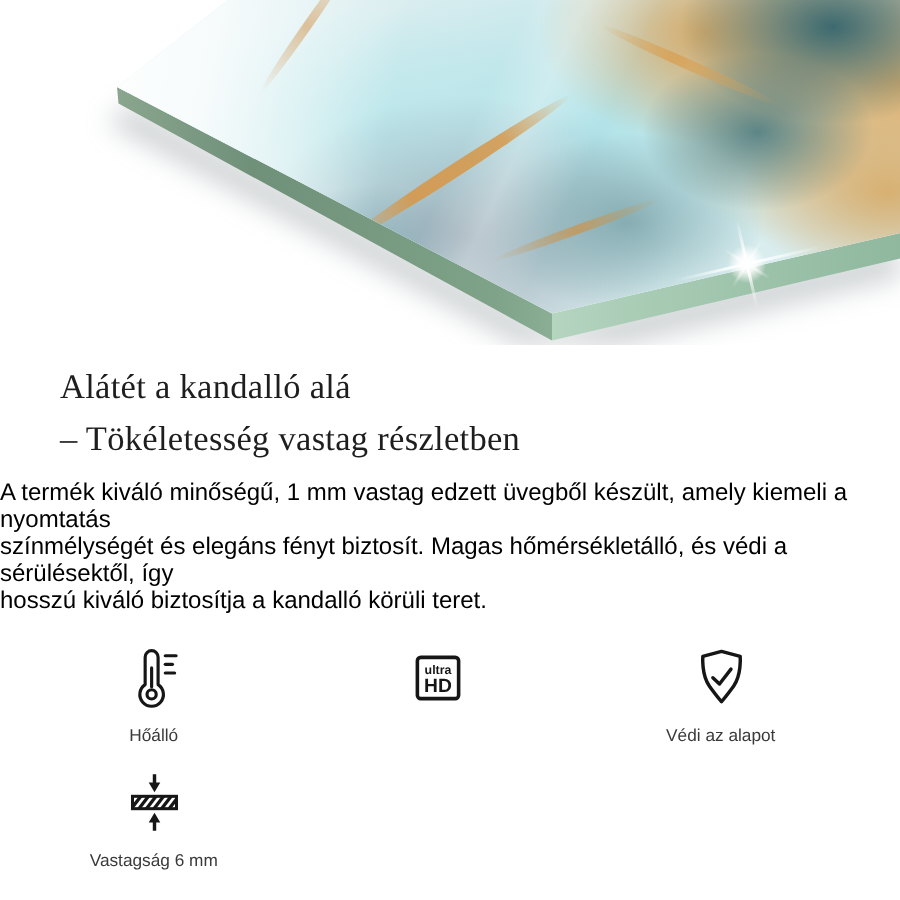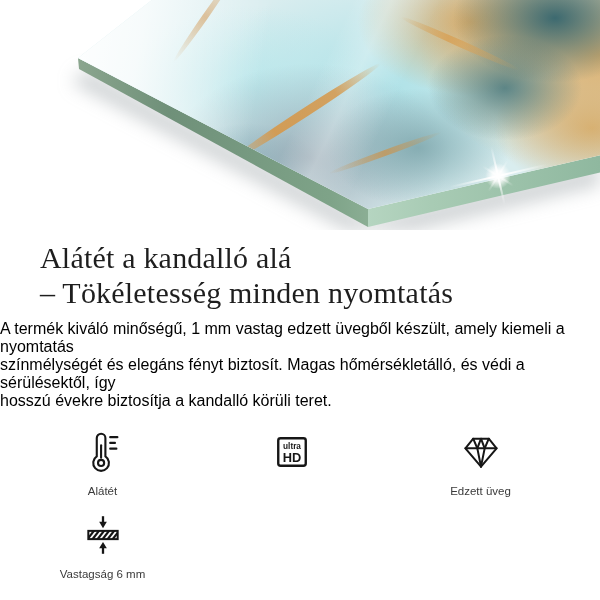--- a/index.html
+++ b/index.html
@@ -53,21 +53,21 @@
     background:radial-gradient(circle, rgba(255,255,255,1) 0%, rgba(255,255,255,.85) 30%, rgba(255,255,255,0) 70%); border-radius:50%; }
   .glint i { position:absolute; left:50%; top:50%; height:2px; display:block;
     background:linear-gradient(90deg, rgba(255,255,255,0), #fff 45%, #fff 55%, rgba(255,255,255,0)); }
   .glint .r1 { width:100px; transform:translate(-50%,-50%) rotate(-13deg); }
   .glint .r2 { width:60px;  transform:translate(-50%,-50%) rotate(77deg); }
   .glint .r3 { width:36px;  transform:translate(-50%,-50%) rotate(32deg); opacity:.7; }
   .glint .r4 { width:36px;  transform:translate(-50%,-50%) rotate(-58deg); opacity:.7; }
 
   
   .page-title { margin:10px 40px 0; font-family:"Liberation Serif", serif; font-weight:400;
-    font-size:30px; line-height:35px; color:#1e1e1e; letter-spacing:.2px; }
+    font-size:23px; line-height:35px; color:#1e1e1e; letter-spacing:.2px; }
   .desc { margin:10px 40px 0; font-size:12.6px; line-height:23px; color:#3f3f3f; letter-spacing:-.1px; }
 
   
   .features { display:grid; grid-template-columns:repeat(3,189px); row-gap:15px; margin:19px 0 0 8px; }
   .feature { display:flex; flex-direction:column; align-items:center; }
   .ficon { height:46px; display:flex; align-items:center; justify-content:center; }
   .flabel { margin-top:10px; font-size:11.5px; color:#3a3a3a; }
   svg { display:block; }
   .stroke { fill:none; stroke:#161616; stroke-width:2.2; stroke-linecap:round; stroke-linejoin:round; }
   .hdtext { font-family:"Liberation Sans", sans-serif; font-weight:bold; fill:#161616; }
@@ -91,73 +91,70 @@
     <i class="r1"></i>
       <i class="r2"></i>
       <i class="r3"></i>
       <i class="r4"></i>
       <span class="core"></span>
   </div>
 </div>
 
 <h1 class="page-title">
   <div>Alátét a kandalló alá</div>
-  <div>– Tökéletesség minden nyomtatás</div>
+  <div>– Tökéletesség vastag részletben</div>
 </h1>
 
 <p class="desc">
   </p>
 <div>A termék kiváló minőségű, 1 mm vastag edzett üvegből készült, amely kiemeli a nyomtatás</div>
   <div>színmélységét és elegáns fényt biztosít. Magas hőmérsékletálló, és védi a sérülésektől, így</div>
-  <div>hosszú évekre biztosítja a kandalló körüli teret.</div>
+  <div>hosszú kiváló biztosítja a kandalló körüli teret.</div>
 <p></p>
 
 <div class="features">
 
   <div class="feature">
     <div class="ficon">
       <svg width="46" height="46" viewBox="0 0 48 48">
         <g class="stroke" transform="translate(-2,0)">
           <path d="M19.5 9.5 a4.5 4.5 0 0 1 9 0 V28.6 a8.2 8.2 0 1 1 -9 0 Z"></path>
           <circle cx="24" cy="35.4" r="3.2"></circle>
           <path d="M24 17 V30"></path>
           <path d="M33.5 8.5 H41"></path>
           <path d="M33.5 14.5 H38.5"></path>
           <path d="M33.5 20.5 H40"></path>
         </g>
       </svg>
     </div>
-    <span class="flabel">Alátét</span>
+    <span class="flabel">Hőálló</span>
   </div>
 
   <div class="feature">
     <div class="ficon">
       <svg width="44" height="44" viewBox="0 0 48 48">
         <rect class="stroke" x="9" y="9" width="30" height="30" rx="2.5" style="stroke-width:2.6"></rect>
         <text class="hdtext" x="24" y="21" font-size="9" text-anchor="middle">ultra</text>
         <text class="hdtext" x="24" y="34.5" font-size="14" text-anchor="middle">HD</text>
       </svg>
     </div>
   </div>
 
-
   <div class="feature">
     <div class="ficon">
-      <svg width="44" height="44" viewBox="0 0 48 48">
-        <g class="stroke">
-          <path d="M7 20 L15.5 9.5 H32.5 L41 20 L24 40 Z"></path>
-          <path d="M7 20 H41"></path>
-          <path d="M15.5 9.5 L20 20 L24 40"></path>
-          <path d="M32.5 9.5 L28 20 L24 40"></path>
-          <path d="M20 20 L24 9.5 L28 20"></path>
+      <svg width="46" height="46" viewBox="0 0 48 48">
+        <g class="stroke" style="stroke-width:2.4">
+          <path d="M24 5.5 L37 9 C37 9 38 21.8 32.5 29.5 C29.3 34 24 40.5 24 40.5 C24 40.5 18.7 34 15.5 29.5 C10 21.8 11 9 11 9 Z"></path>
+          <path d="M18 23.8 L22.6 28.2 L30.6 17.8"></path>
         </g>
       </svg>
     </div>
-    <span class="flabel">Edzett üveg</span>
+    <span class="flabel">Védi az alapot</span>
   </div>
+
 
 
   <div class="feature">
     <div class="ficon">
       <svg width="44" height="44" viewBox="0 0 48 48">
         <defs>
             <clipPath id="barc">
               <rect x="8" y="19.5" width="32" height="9"></rect>
             </clipPath>
           </defs>

